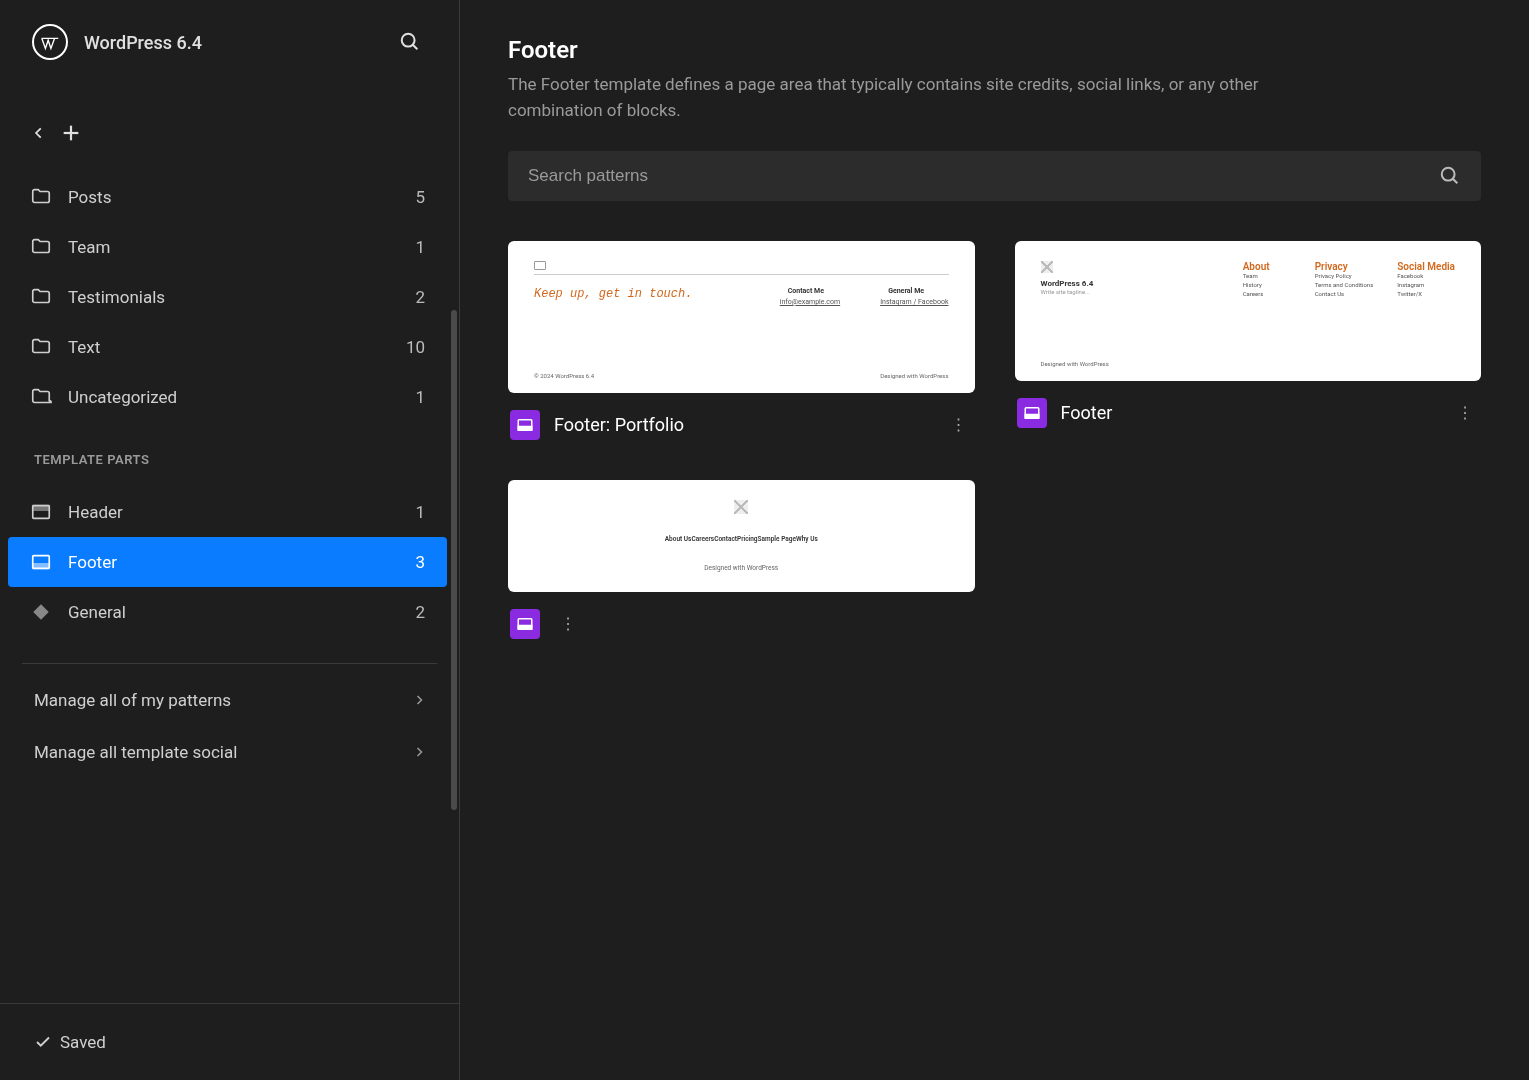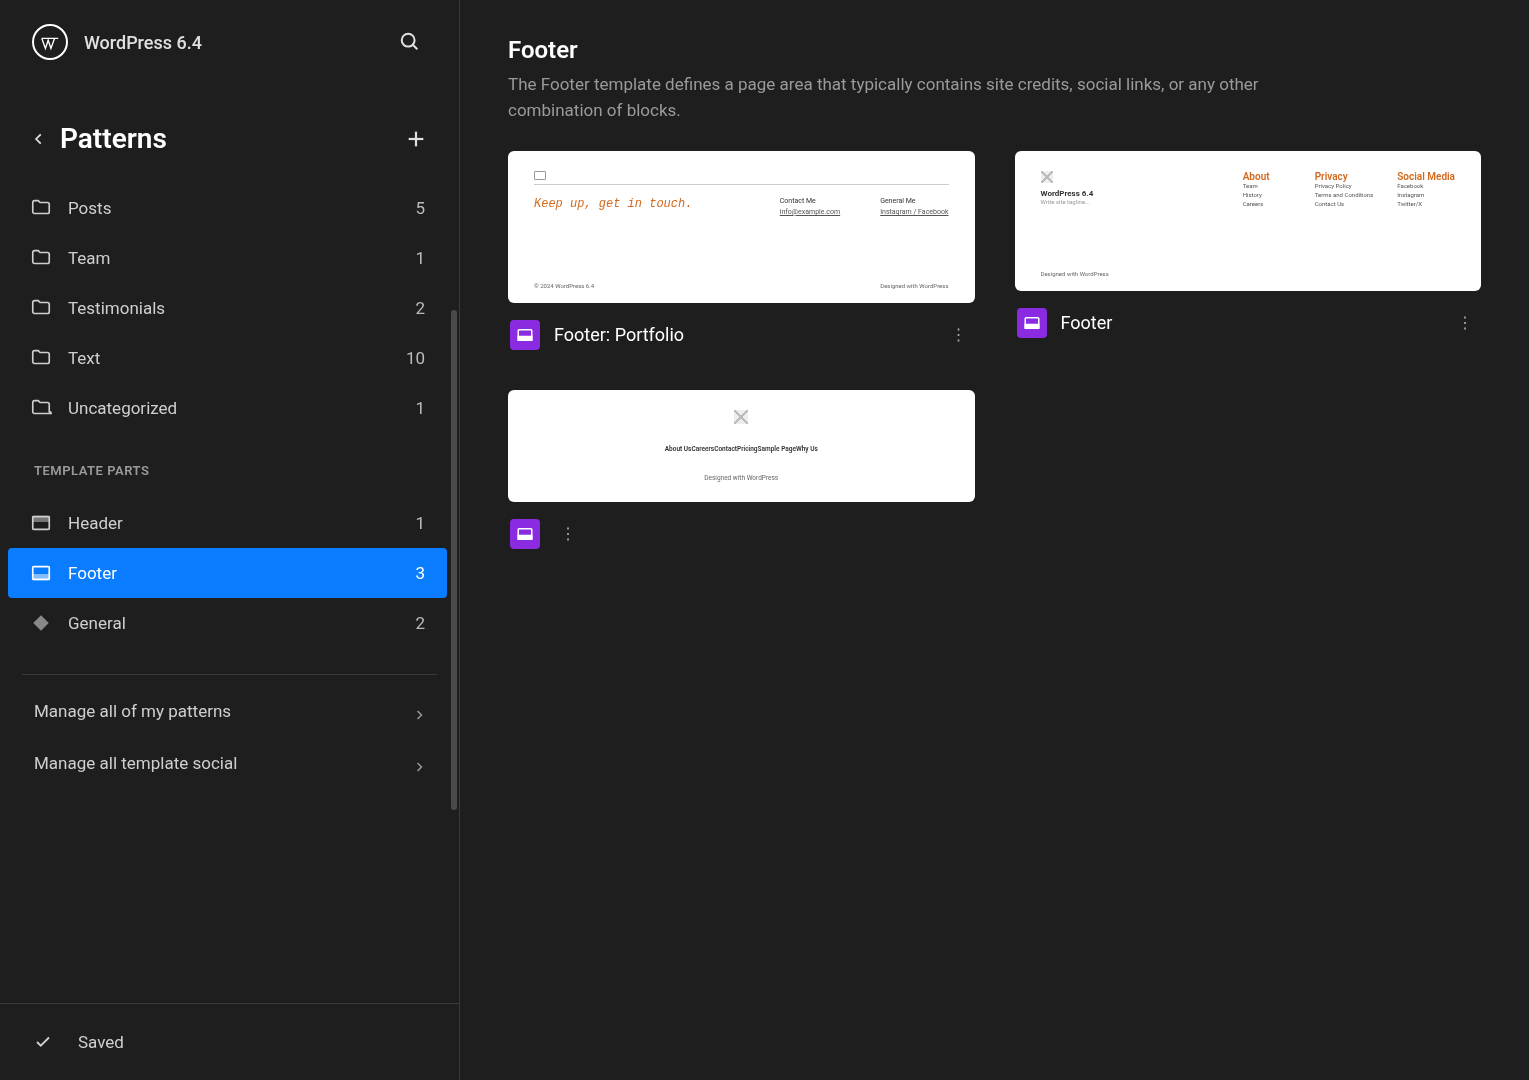--- a/index.html
+++ b/index.html
@@ -79,35 +79,35 @@
   font-size: 13px;
   letter-spacing: 0.5px;
   font-weight: 600;
   color: #9a9a9a;
 }
 
 .divider { border-top: 1px solid #3a3a3a; margin: 26px 22px 10px 22px; }
 
 .manage-item {
   display: flex;
-  align-items: flex-end;
+  align-items: center;
   padding: 16px 34px;
   font-size: 17px;
   color: #cfcfcf;
   cursor: pointer;
 }
 .manage-item .chev { margin-left: auto; color: #999; }
 
 .sidebar-footer {
   margin-top: auto;
   border-top: 1px solid #3a3a3a;
   padding: 28px 34px;
   display: flex;
   align-items: center;
-  gap: 26px;
+  gap: 8px;
   color: #cfcfcf;
   font-size: 17px;
 }
 
 
 .scrollbar-stub {
   position: absolute;
   right: 2px;
   top: 310px;
   width: 6px;
@@ -171,21 +171,21 @@
 }
 .card-title { font-size: 18px; color: #fff; flex: 1; }
 .more-btn { color: #aaa; background: none; border: none; cursor: pointer; padding: 6px; font-size: 16px; }
 
 
 .pv1-mail { width: 12px; height: 9px; border: 1px solid #999; border-radius: 1px; position: relative; margin-bottom: 4px;}
 .pv1-hr { border-top: 1px solid #ccc; margin-bottom: 12px; }
 .pv1-row { display: flex; gap: 40px; }
 .pv1-col { font-size: 7px; }
 .pv1-tag { color: #d2691e; font-family: Liberation Mono, monospace; font-size: 12px; font-style: italic; }
-.pv1-h { font-weight: 400; margin-bottom: 3px; }
+.pv1-h { font-weight: 700; margin-bottom: 3px; margin-left: 8px; }
 .pv1-a { color: #555; text-decoration: underline; }
 .pv1-foot { position: absolute; bottom: 14px; left: 26px; right: 26px; display: flex; justify-content: space-between; font-size: 6px; color: #666; }
 
 
 .pv2 { display: flex; gap: 24px; }
 .pv2-left { flex: 1; }
 .pv2-logo { width: 12px; height: 12px; background: #eee; margin-bottom: 6px; position: relative; }
 .pv2-logo::after { content:""; position:absolute; inset:0; background: linear-gradient(45deg, transparent 45%, #bbb 45%, #bbb 55%, transparent 55%), linear-gradient(-45deg, transparent 45%, #bbb 45%, #bbb 55%, transparent 55%); }
 .pv2-title { font-weight: 700; font-size: 8px; }
 .pv2-tag { color: #999; font-size: 6px; }
@@ -220,21 +220,20 @@
         </svg>
     </button>
   </div>
 
   <div class="section-header">
     <button class="back-btn">
       <svg width="14" height="14" viewBox="0 0 24 24" fill="none" stroke="currentColor" stroke-width="3">
           <polyline points="15 4 7 12 15 20"></polyline>
         </svg>
     </button>
-    <div class="section-title">Patterns</div>
     <button class="plus-btn">
       <svg width="22" height="22" viewBox="0 0 24 24" fill="none" stroke="currentColor" stroke-width="2.4">
           <line x1="12" y1="4" x2="12" y2="20"></line>
           <line x1="4" y1="12" x2="20" y2="12"></line>
         </svg>
     </button>
   </div>
 
   <div class="nav-list">
     <div class="nav-item">
@@ -346,20 +345,29 @@
     <span>Saved</span>
   </div>
 
   <div class="scrollbar-stub"></div>
 </div>
 
 <div class="main">
   <div class="page-title">Footer</div>
   <div class="page-desc">The Footer template defines a page area that typically contains site credits, social links, or any other combination of blocks.</div>
 
+  <div class="search-box">
+    <input class="search-input" placeholder="Search patterns" style="">
+    <span>
+        <svg width="22" height="22" viewBox="0 0 24 24" fill="none" stroke="#bbb" stroke-width="2.2">
+          <circle cx="10" cy="10" r="7"></circle>
+          <line x1="20" y1="20" x2="15" y2="15"></line>
+        </svg>
+      </span>
+  </div>
 
   <div class="grid">
 
     <div class="card">
       <div class="preview tall">
         <div class="pv1-mail"></div>
         <div class="pv1-hr"></div>
         <div class="pv1-row">
           <div class="pv1-tag">Keep up, get in touch.</div>
           <div class="pv1-col" style="margin-left:auto">

